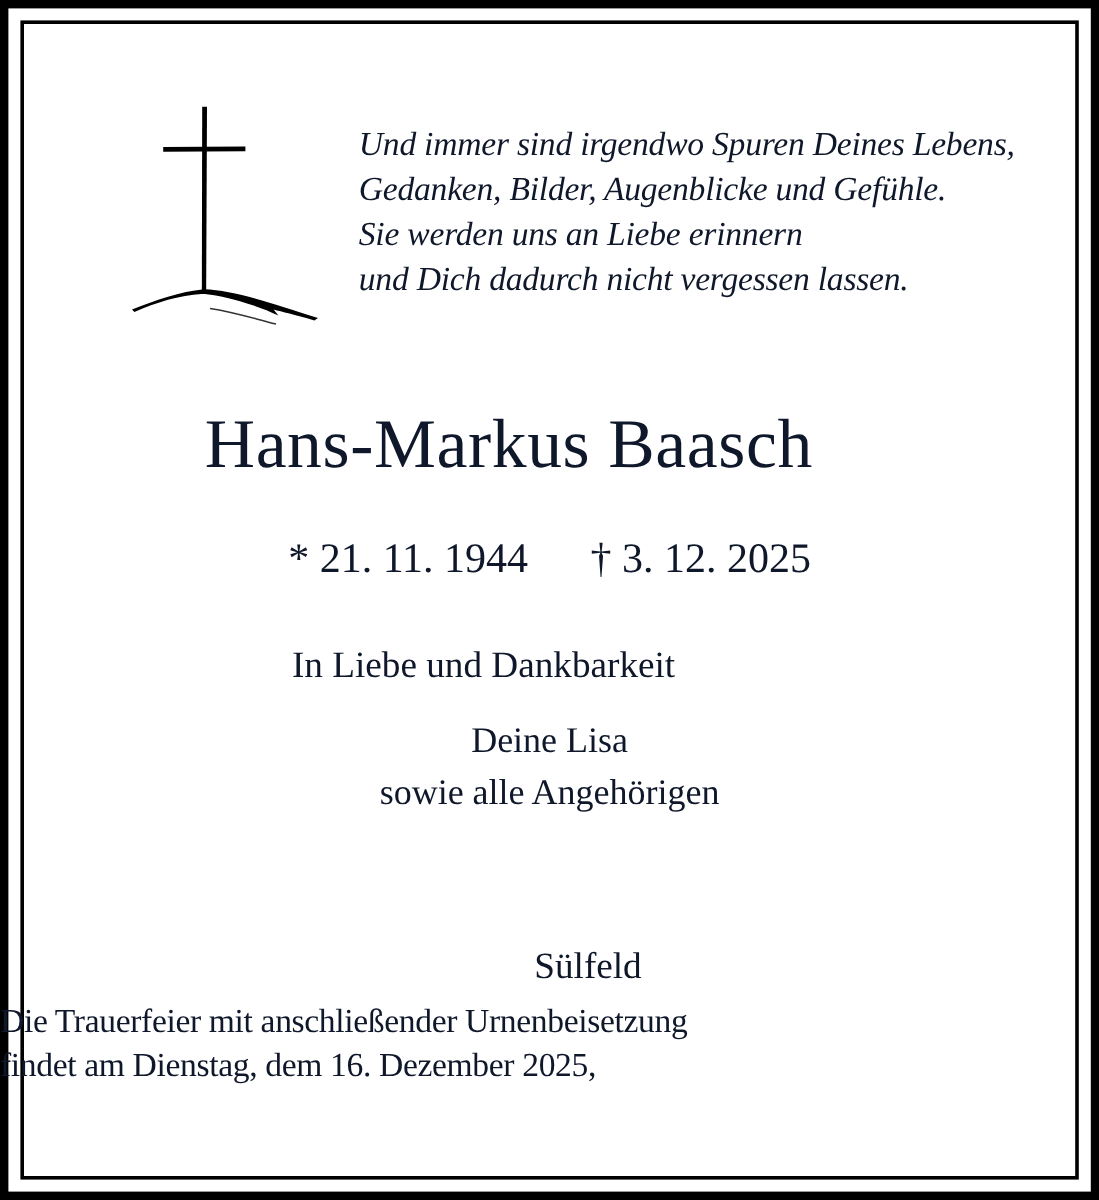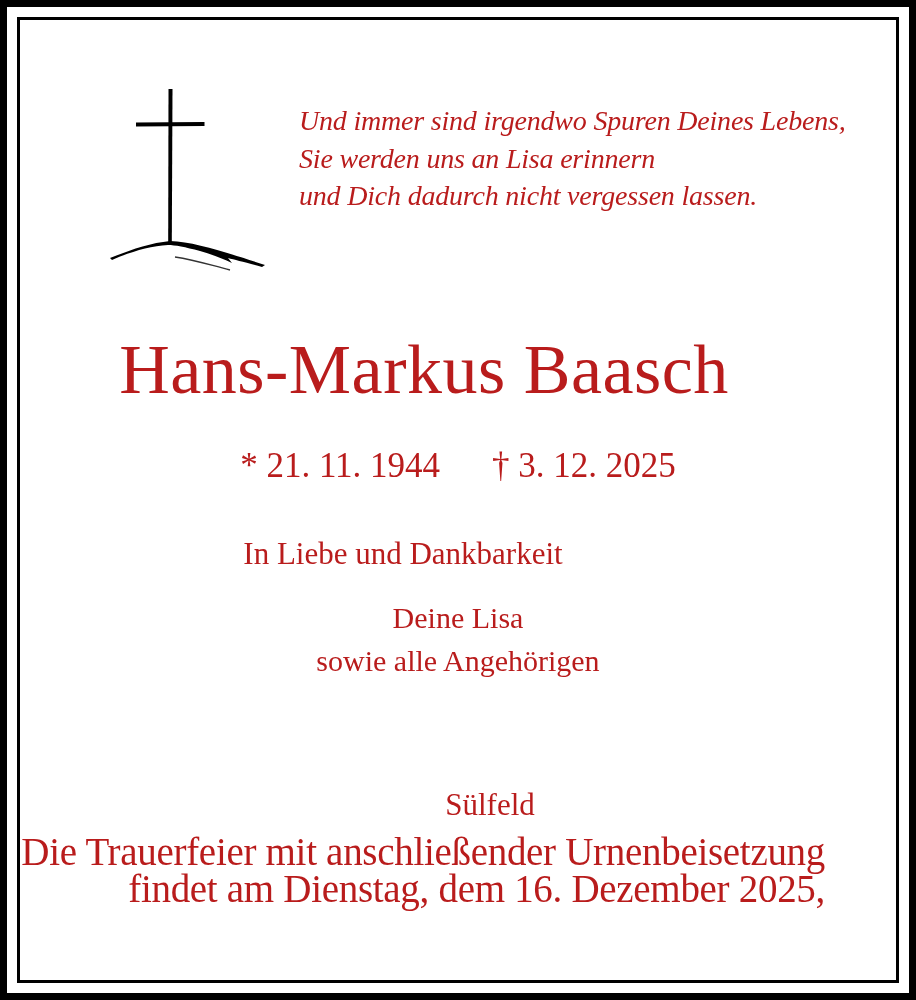--- a/index.html
+++ b/index.html
@@ -5,51 +5,51 @@
   html, body { margin: 0; padding: 0; background: #ffffff; }
   body { width: 916px; height: 1000px; position: relative; overflow: hidden; }
   .frame-outer {
     position: absolute; left: 0; top: 0; width: 916px; height: 1000px;
     box-sizing: border-box; border: 7px solid #000; background: #fff;
   }
   .frame-inner {
     position: absolute; left: 10px; top: 10px; right: 10px; bottom: 10px;
     border: 3px solid #000; box-sizing: border-box; background: #fff;
   }
-  .serif { font-family: "Liberation Serif", "DejaVu Serif", serif; color: #b91c1c; }
+  .serif { font-family: "Liberation Serif", "DejaVu Serif", serif; color: #0f172a; }
   .cross { position: absolute; left: 100px; top: 80px; width: 180px; height: 200px; }
   .poem {
     position: absolute; left: 299px; top: 102px; width: 590px;
     font-style: italic; font-size: 28px; line-height: 37.5px; letter-spacing: -0.2px;
   }
   .poem div { white-space: nowrap; }
   .name {
     position: absolute; left: 0; width: 848px; top: 330px; text-align: center;
-    font-size: 70px; line-height: 80px; letter-spacing: 0.5px;
+    font-size: 58px; line-height: 80px; letter-spacing: 0.5px;
   }
   .dates {
     position: absolute; left: 0; width: 916px; top: 420px; text-align: center;
     font-size: 35px; line-height: 44px; margin-top: 24px;
   }
   .dates .gap { display: inline-block; width: 52px; }
   .love {
     position: absolute; left: 0; width: 806px; top: 534px; text-align: center;
     font-size: 31px; line-height: 40px;
   }
   .family {
     position: absolute; left: 0; width: 916px; top: 596px; text-align: center;
     font-size: 30px; font-weight: normal; line-height: 43px;
   }
   .place {
     position: absolute; left: 0; width: 916px; top: 785px; text-align: center;
     font-size: 31px; line-height: 40px; margin-left: 32px;
   }
   .service {
-    position: absolute; left: 0; width: 825px; top: 834px; text-align: right;
-    font-size: 39px; line-height: 36.5px; letter-spacing: -0.3px;
+    position: absolute; left: 0; width: 825px; top: 834px; text-align: left;
+    font-size: 28px; line-height: 36.5px; letter-spacing: -0.3px;
   }
   .service div { white-space: nowrap; }
 </style>
 </head>
 <body>
 
 <div class="frame-outer">
   <div class="frame-inner"></div>
 </div>
 
@@ -59,21 +59,22 @@
 
   <path d="M136 122.5 L204.5 122 L204.5 126 L136 126.5 Z" fill="#000"></path>
 
   <path d="M110 258 C130 250, 150 243, 170 241 C195 242, 225 252, 265 265 L262 267 C245 262, 235 260, 228 258 L232 263 C222 258, 210 254, 200 251 C185 247, 175 245, 168 245 C150 246, 130 252, 112 260 Z" fill="#000"></path>
 
   <path d="M175 257 C195 260, 210 265, 230 270" stroke="#333" stroke-width="1.3" fill="none"></path>
 </svg>
 
 <div class="poem serif">
   <div>Und immer sind irgendwo Spuren Deines Lebens,</div>
-  <div>Sie werden uns an Lisa erinnern</div>
+  <div>Gedanken, Bilder, Augenblicke und Gefühle.</div>
+  <div>Sie werden uns an Liebe erinnern</div>
   <div>und Dich dadurch nicht vergessen lassen.</div>
 </div>
 
 <div class="name serif">Hans-Markus Baasch</div>
 
 <div class="dates serif">
   <span>* 21. 11. 1944</span><span class="gap"></span><span>† 3. 12. 2025</span>
 </div>
 
 <div class="love serif">In Liebe und Dankbarkeit</div>

